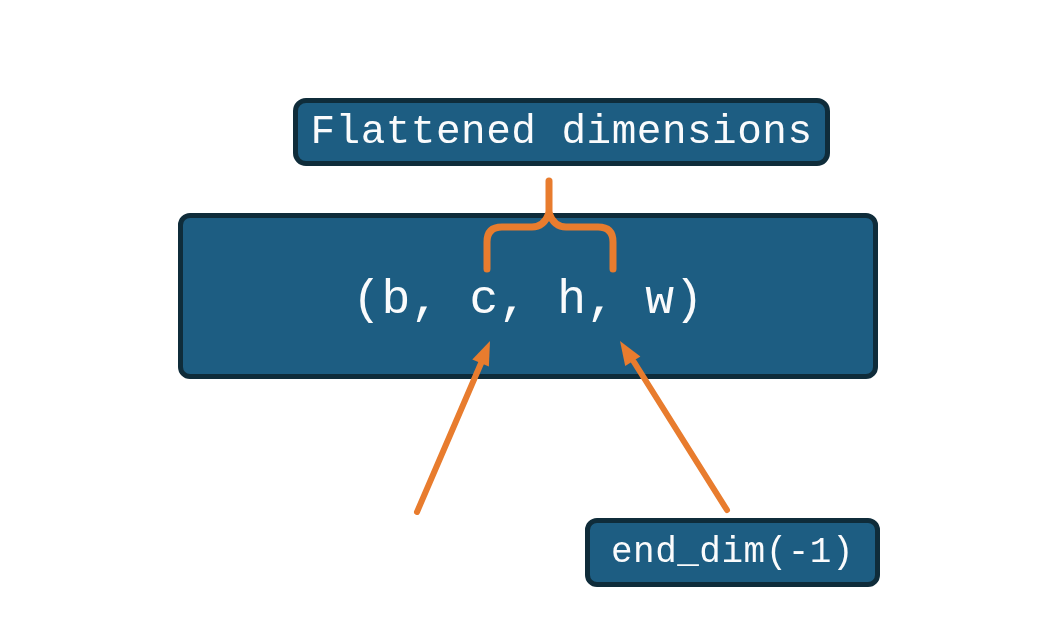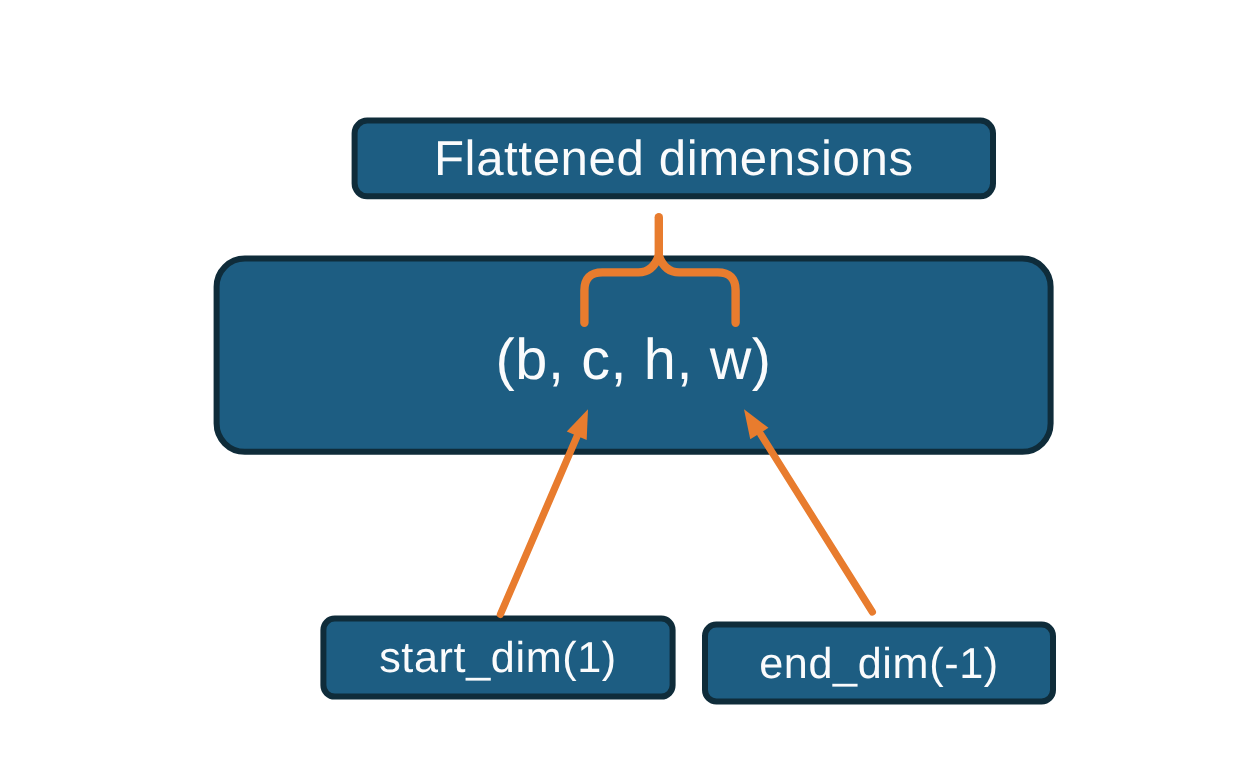--- a/index.html
+++ b/index.html
@@ -24,31 +24,32 @@
   .node {
     position: absolute;
     background: var(--node-fill);
     border: 5px solid var(--node-border);
     color: var(--label);
     display: flex;
     align-items: center;
     justify-content: center;
     text-align: right;
     letter-spacing: 0.5px;
+    font-family: Liberation Mono, monospace;
   }
   .node-flattened {
     left: 293px; top: 98px;
     width: 537px; height: 68px;
     border-radius: 13px;
     font-size: 41px;
   }
   .node-tensor {
     left: 178px; top: 213px;
     width: 700px; height: 166px;
-    border-radius: 26px;
+    border-radius: 12px;
     font-size: 48px;
   }
   .node-tensor .node-label { margin-top: 8px; }
   .node-start-dim {
     left: 267px; top: 513px;
     width: 296px; height: 70px;
     border-radius: 12px;
     font-size: 36px;
   }
   .node-end-dim {
@@ -81,23 +82,20 @@
 <div class="canvas">
 
   <div class="node node-flattened">
     <span class="node-label">Flattened dimensions</span>
   </div>
 
   <div class="node node-tensor">
     <span class="node-label">(b, c, h, w)</span>
   </div>
 
-  <div class="node node-start-dim">
-    <span class="node-label">start_dim(1)</span>
-  </div>
 
   <div class="node node-end-dim">
     <span class="node-label">end_dim(-1)</span>
   </div>
 
   <svg class="overlay" viewBox="0 0 1038 632">
 
     <path class="stroke" stroke-width="7" d="M 549 181 L 549 213"></path>
 
     <path class="stroke" stroke-width="7" d="M 487 269

